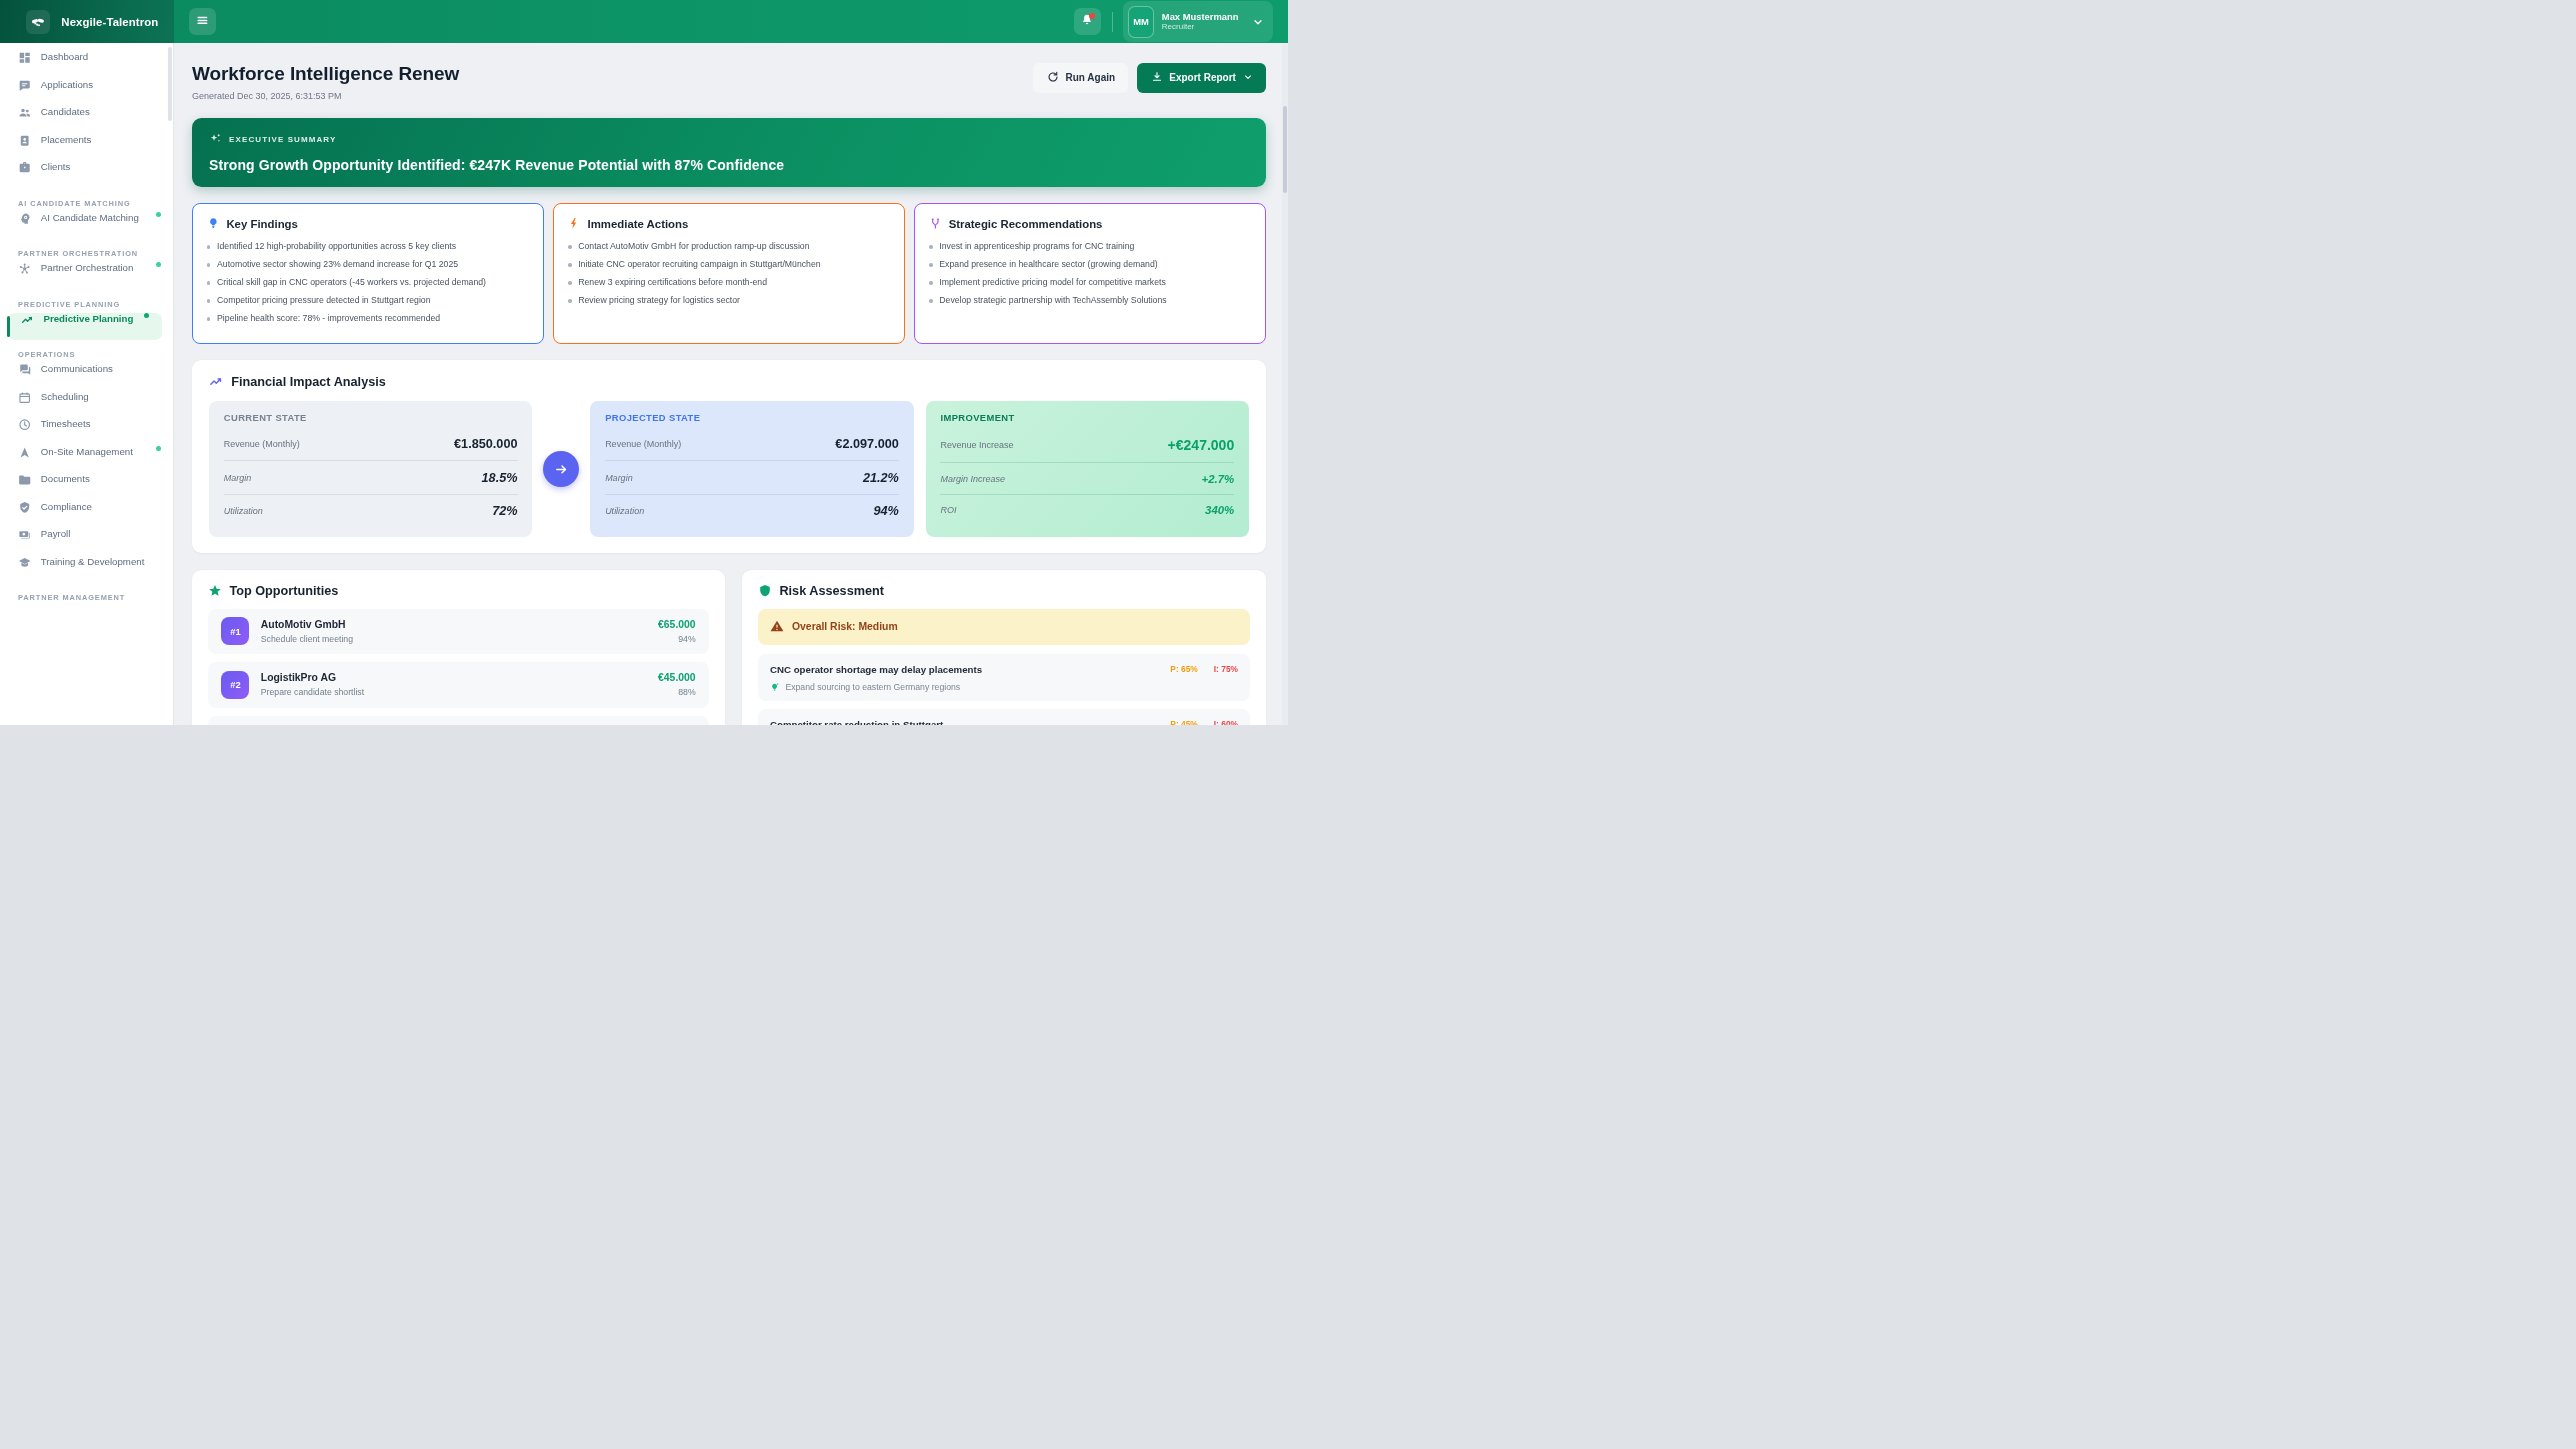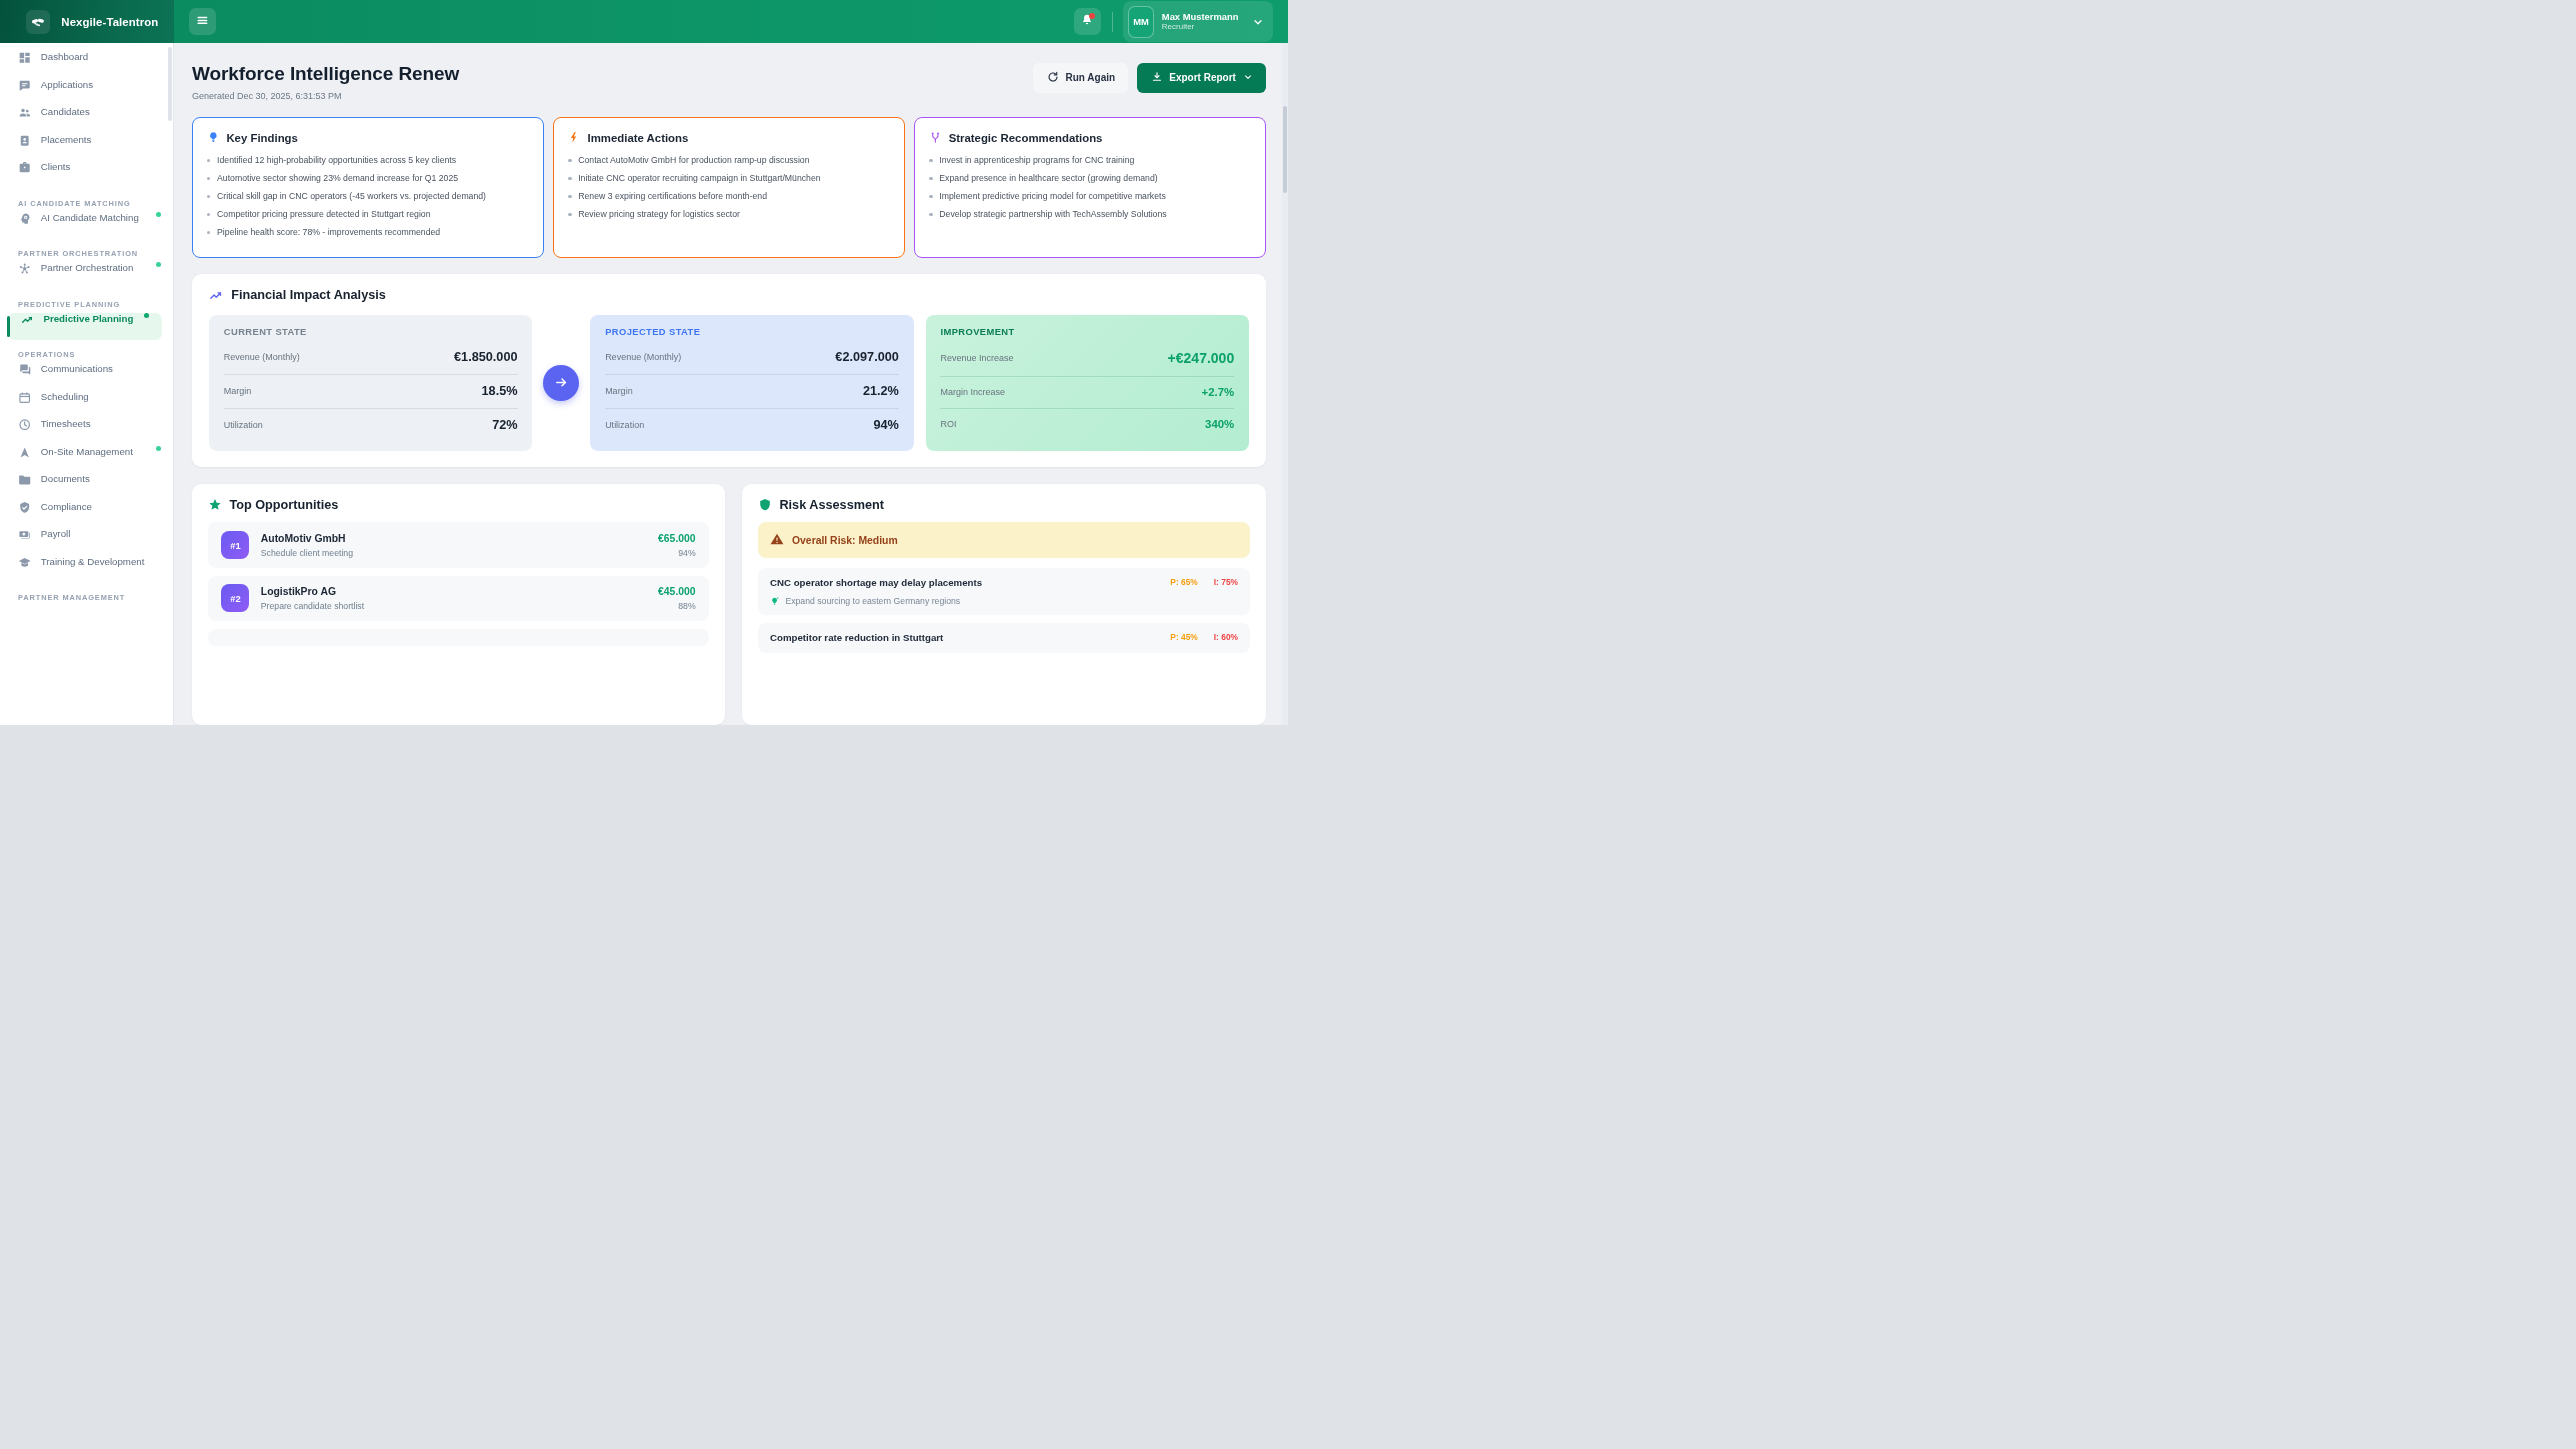--- a/index.html
+++ b/index.html
@@ -85,21 +85,21 @@
   .fin-body{display:flex;align-items:stretch;}
   .mcard{flex:1;border-radius:8px;padding:11.4px 14.8px 9.4px 14.8px;}
   .mcard.gray{background:#edf0f4;}
   .mcard.blue{background:#dde7fc;}
   .mcard.green{background:linear-gradient(135deg,#c9f2dc 0%,#b3edd1 100%);}
   .m-head{font-size:9.4px;font-weight:bold;letter-spacing:0.4px;margin-bottom:4px;}
   .mcard.gray .m-head{color:#76828f;}
   .mcard.blue .m-head{color:#3d76f0;}
   .mcard.green .m-head{color:#0a7d56;}
   .m-row{display:flex;justify-content:space-between;align-items:center;padding:9.4px 0;}
-  .m-row + .m-row{border-top:0.7px solid rgba(30,45,70,.10);}
+  .m-row + .m-row{border-top:0.7px solid rgba(30,45,70,.10);font-style:italic;}
   .mcard.green .m-row + .m-row{border-top:0.7px solid rgba(10,110,75,.16);}
   .m-label{font-size:9px;color:#68737f;}
   .m-val{font-size:12.7px;font-weight:bold;color:#19232f;}
   .m-val.big-green{font-size:14px;color:#0aa06a;}
   .m-val.green{color:#0aa06a;font-size:11.4px;}
   .arrow-wrap{width:58px;flex:0 0 58px;display:flex;align-items:center;justify-content:center;}
   .arrow-circle{width:36px;height:36px;border-radius:50%;background:#5b63f1;color:#fff;
                 display:flex;align-items:center;justify-content:center;box-shadow:0 2.7px 6.7px rgba(91,99,241,.35);cursor:pointer;border:none;}
   .fin-gap{width:12px;flex:0 0 12px;}
 
@@ -389,20 +389,31 @@
                 <path d="M5 18.5h14"></path>
               </svg></span>
           <span>Export Report</span>
           <span><svg width="10" height="10" viewBox="0 0 24 24" fill="none" stroke="currentColor" stroke-width="2.6" stroke-linecap="round" stroke-linejoin="round">
                 <path d="M6 9.5l6 6 6-6"></path>
               </svg></span>
         </button>
       </div>
     </div>
 
+    <section class="exec">
+      <div class="exec-top">
+        <span><svg width="13.4" height="13.4" viewBox="0 0 24 24" fill="currentColor">
+              <path d="M9 4.5l1.6 4 4 1.6-4 1.6-1.6 4-1.6-4-4-1.6 4-1.6z"></path>
+              <path d="M17.5 3l.8 2 2 .8-2 .8-.8 2-.8-2-2-.8 2-.8z"></path>
+              <path d="M17.8 13.5l.6 1.6 1.6.6-1.6.6-.6 1.6-.6-1.6-1.6-.6 1.6-.6z"></path>
+            </svg></span>
+        <span class="exec-label">EXECUTIVE SUMMARY</span>
+      </div>
+      <div class="exec-headline">Strong Growth Opportunity Identified: €247K Revenue Potential with 87% Confidence</div>
+    </section>
 
     <section class="cards3">
 
       <div class="icard blue">
         <div class="icard-head">
           <span class="ic-blue"><svg width="12.7" height="12.7" viewBox="0 0 24 24" fill="currentColor">
                 <path d="M12 2.5a6.2 6.2 0 0 0-3.4 11.4c.6.4.9.9 1 1.6h4.8c.1-.7.4-1.2 1-1.6A6.2 6.2 0 0 0 12 2.5z"></path>
                 <rect x="9.6" y="16.7" width="4.8" height="1.6" rx=".8"></rect>
                 <rect x="10.2" y="19.1" width="3.6" height="1.5" rx=".75"></rect>
               </svg></span>

